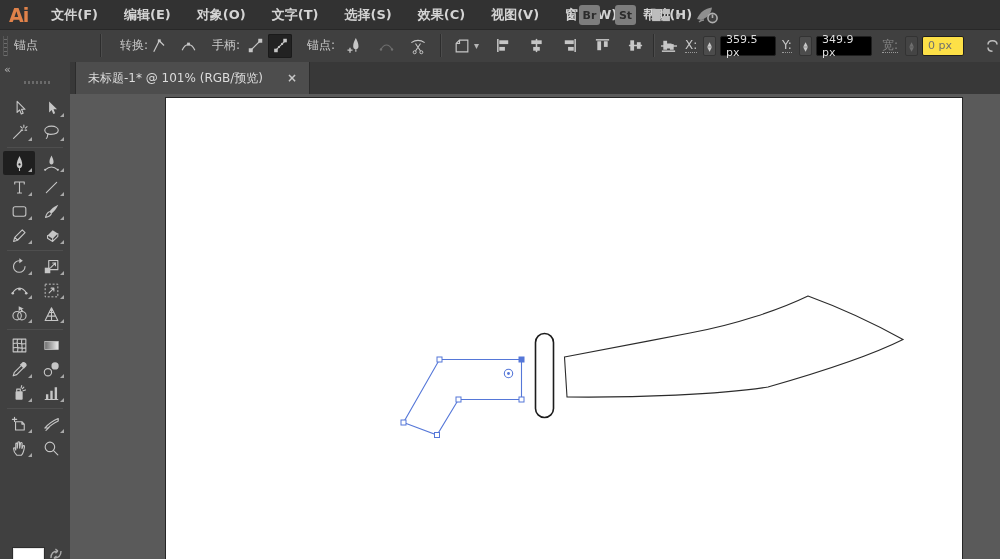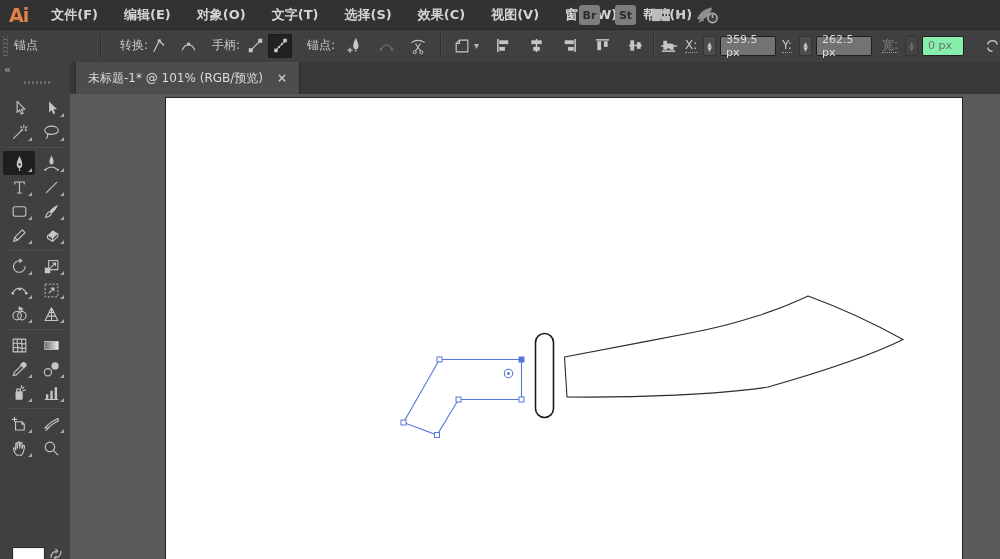--- a/index.html
+++ b/index.html
@@ -30,33 +30,33 @@
   .icon-btn { width:24px; height:24px; display:flex; align-items:center; justify-content:center; border-radius:2px; }
   .icon-btn.pressed { background:#222222; box-shadow:inset 0 0 0 1px #1a1a1a; }
   .grip-v { width:5px; height:20px;
     background:repeating-linear-gradient(0deg,#6e6e6e 0 1.5px,transparent 1.5px 4px);
     border-left:1px solid #565656; border-right:1px solid #565656; }
   .stepper { width:13px; height:20px; background:#4c4c4c; border:1px solid #333;
     border-radius:2px; display:flex; flex-direction:column; align-items:center; justify-content:center; }
   .stepper span { color:#c9c9c9; font-size:6px; line-height:5px; }
   .stepper.dim { background:#444; }
   .stepper.dim span { color:#6e6e6e; }
-  .field { height:20px; background:#737373; border:1px solid #1f1f1f; border-radius:2px;
+  .field { height:20px; background:#000000; border:1px solid #1f1f1f; border-radius:2px;
     color:#dedede; font-size:11px; display:flex; align-items:center; padding:0 5px; margin-left:2px; }
-  .field.dim { color:#707070; background:#86efac; }
+  .field.dim { color:#707070; background:#fde047; }
 
   
   .tabrow { position:absolute; left:0; top:62px; width:1000px; height:32px; background:#383838; }
   .toolhead { position:absolute; left:0; top:0; width:70px; height:32px; background:#404040; }
   .collapse { position:absolute; left:4px; top:1px; color:#b0b0b0; font-size:11px; }
   .grip-h { position:absolute; left:24px; top:19px; width:26px; height:3px;
     background:repeating-linear-gradient(90deg,#6a6a6a 0 2px,transparent 2px 4px); }
   .doc-tab { position:absolute; left:75px; top:0; height:32px; background:#4d4d4d;
     border-left:1px solid #2c2c2c; border-right:1px solid #2c2c2c;
-    display:flex; align-items:center; padding:0 12px; gap:14px; }
+    display:flex; align-items:center; padding:0 12px; gap:24px; }
   .doc-tab .title { color:#dcdcdc; font-size:12px; white-space:nowrap; }
   .doc-tab .close { color:#c8c8c8; font-size:12px; font-weight:bold; }
 
   
   .toolbar { position:absolute; left:0; top:94px; width:70px; height:465px; background:#404040; }
   .tools { position:absolute; left:3px; top:2px; width:64px; display:grid; grid-template-columns:32px 32px; }
   .tool { position:relative; width:32px; height:24px; display:flex; align-items:center; justify-content:center; }
   .tool.selected { background:#1f1f1f; border-radius:2px; }
   .tool.fly::after { content:""; position:absolute; right:3px; bottom:3px;
     border-left:4px solid transparent; border-bottom:4px solid #a8a8a8; }
@@ -266,21 +266,21 @@
     <div class="cb" style="left:782px">
       <span class="cb-label dotted-u">Y:</span>
     </div>
     <div class="cb" style="left:799px">
       <div class="stepper">
           <span>▲</span>
           <span>▼</span>
         </div>
     </div>
     <div class="cb" style="left:814px">
-      <div class="field" style="width:56px">262.5 px</div>
+      <div class="field" style="width:56px">349.9 px</div>
     </div>
     <div class="cb" style="left:882px">
       <span class="cb-label dim dotted-u">宽:</span>
     </div>
     <div class="cb" style="left:905px">
       <div class="stepper dim">
           <span>▲</span>
           <span>▼</span>
         </div>
     </div>

